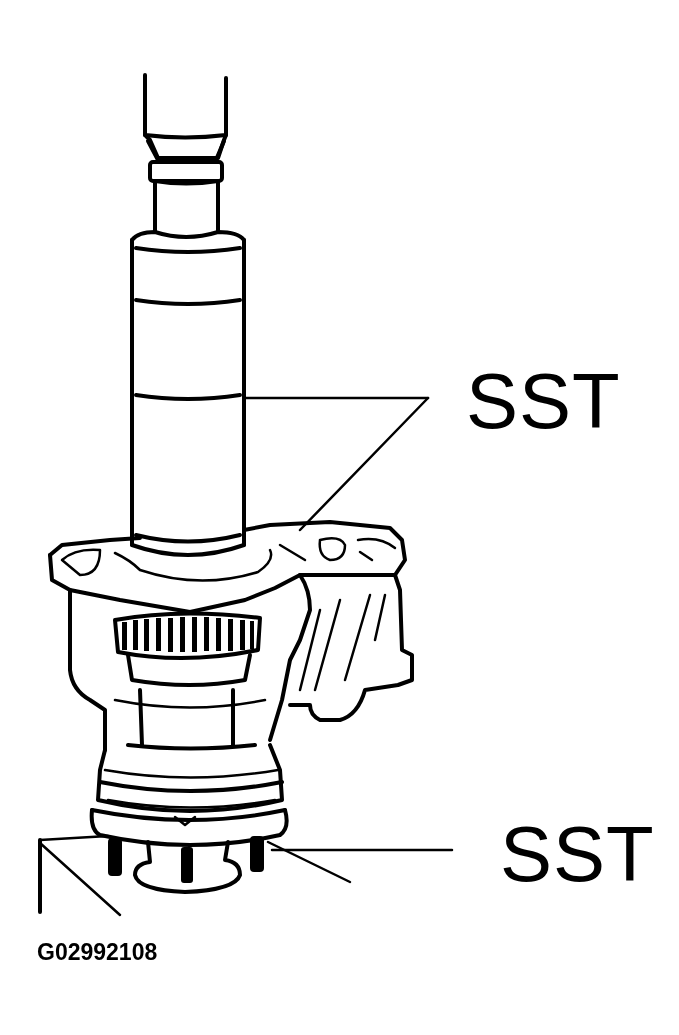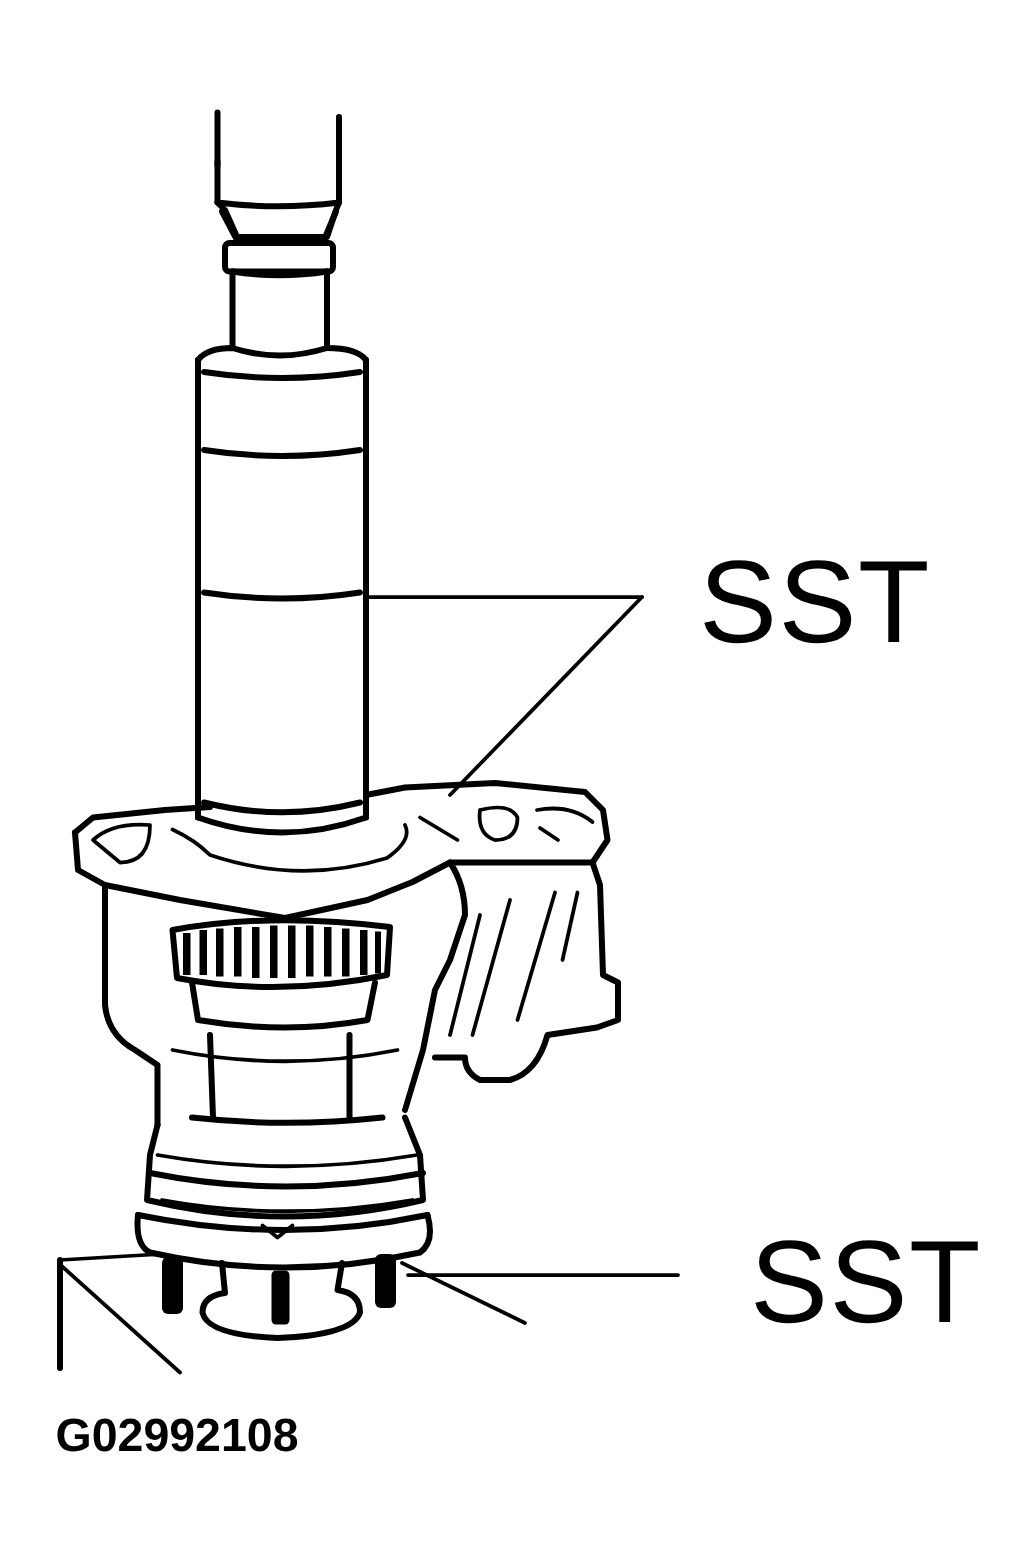--- a/index.html
+++ b/index.html
@@ -4,21 +4,21 @@
   <style>
     html, body { margin: 0; padding: 0; background: #ffffff; }
     body { width: 679px; height: 1035px; position: relative; overflow: hidden; }
     .canvas { position: absolute; left: 0; top: 0; width: 679px; height: 852px; }
     svg { display: block; }
     .ln { fill: none; stroke: #000; stroke-width: 4; stroke-linecap: round; stroke-linejoin: round; }
     .lt { fill: none; stroke: #000; stroke-width: 2.5; stroke-linecap: round; stroke-linejoin: round; }
     .fillw { fill: #fff; stroke: #000; stroke-width: 4; stroke-linejoin: round; }
     .blk { fill: #000; }
     .label-big { position: absolute; font-family: "Liberation Sans", sans-serif; color: #000; font-size: 78px; line-height: 1; letter-spacing: 1px; }
-    .label-code { position: absolute; font-family: "Liberation Sans", sans-serif; color: #000; font-size: 31px; font-weight: bold; line-height: 1; }
+    .label-code { position: absolute; font-family: "Liberation Sans", sans-serif; color: #000; font-size: 23px; font-weight: bold; line-height: 1; }
   </style>
 </head>
 <body>
 
 <div class="canvas">
   <svg width="679" height="1035" viewBox="0 0 679 1035">
 
     <g>
       <line class="ln" x1="145" y1="75" x2="145" y2="110"></line>
       <line class="ln" x1="226" y1="78" x2="226" y2="110"></line>

